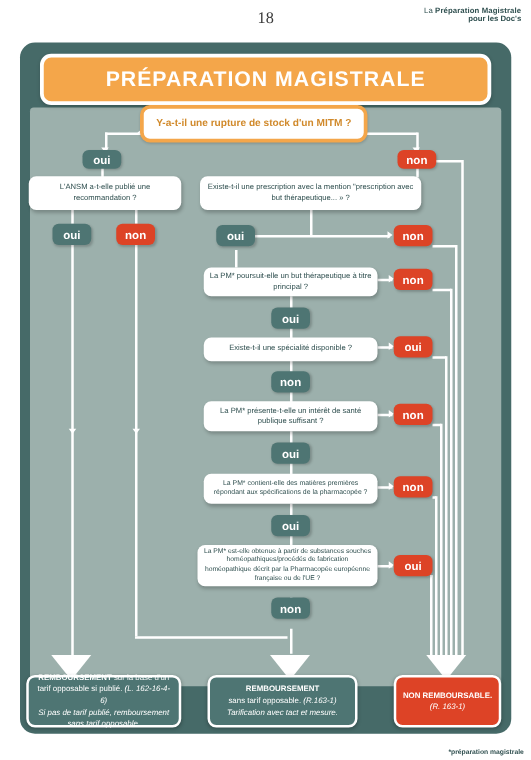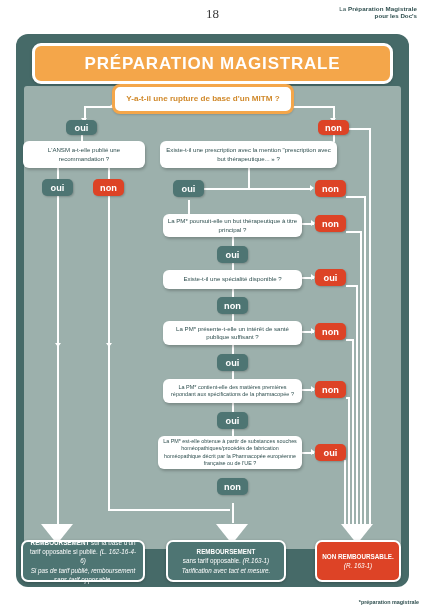--- a/index.html
+++ b/index.html
@@ -254,21 +254,21 @@
   <div class="ln h" style="left:346px; top:397px; width:3px;"></div>
   <div class="ln v" style="left:348px; top:397px; height:127px;"></div>
 
   <div class="ln h" style="left:344px; top:460px; width:2px;"></div>
   <div class="ln v" style="left:344px; top:460px; height:64px;"></div>
 
   <div class="arrow-big" style="left:41px; top:524px;"></div>
   <div class="arrow-big" style="left:216px; top:524px;"></div>
   <div class="arrow-big" style="left:341px; top:524px;"></div>
 
-  <div class="root-q">Y-a-t-il une rupture de base d'un MITM ?</div>
+  <div class="root-q">Y-a-t-il une rupture de stock d'un MITM ?</div>
 
   <div class="chip teal" style="left:66px; top:120px; width:31px; height:15px;">oui</div>
   <div class="chip red" style="left:318px; top:120px; width:31px; height:15px;">non</div>
 
   <div class="qbox" style="left:23px; top:141px; width:122px; height:27px; font-size:6.1px;">L'ANSM a-t-elle publié une recommandation ?</div>
 
   <div class="qbox" style="left:160px; top:141px; width:177px; height:27px; font-size:6.1px;">Existe-t-il une prescription avec la mention "prescription avec but thérapeutique... » ?</div>
 
   <div class="chip teal" style="left:42px; top:179px; width:31px; height:17px;">oui</div>
   <div class="chip red" style="left:93px; top:179px; width:31px; height:17px;">non</div>

